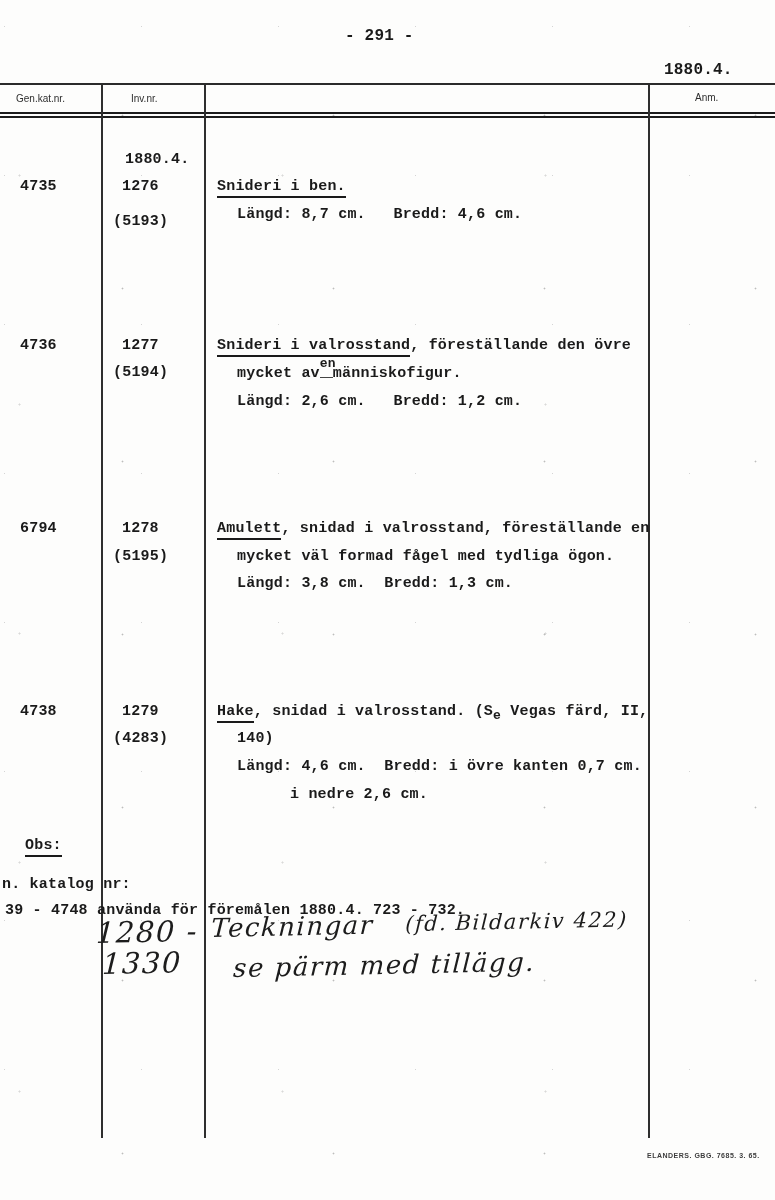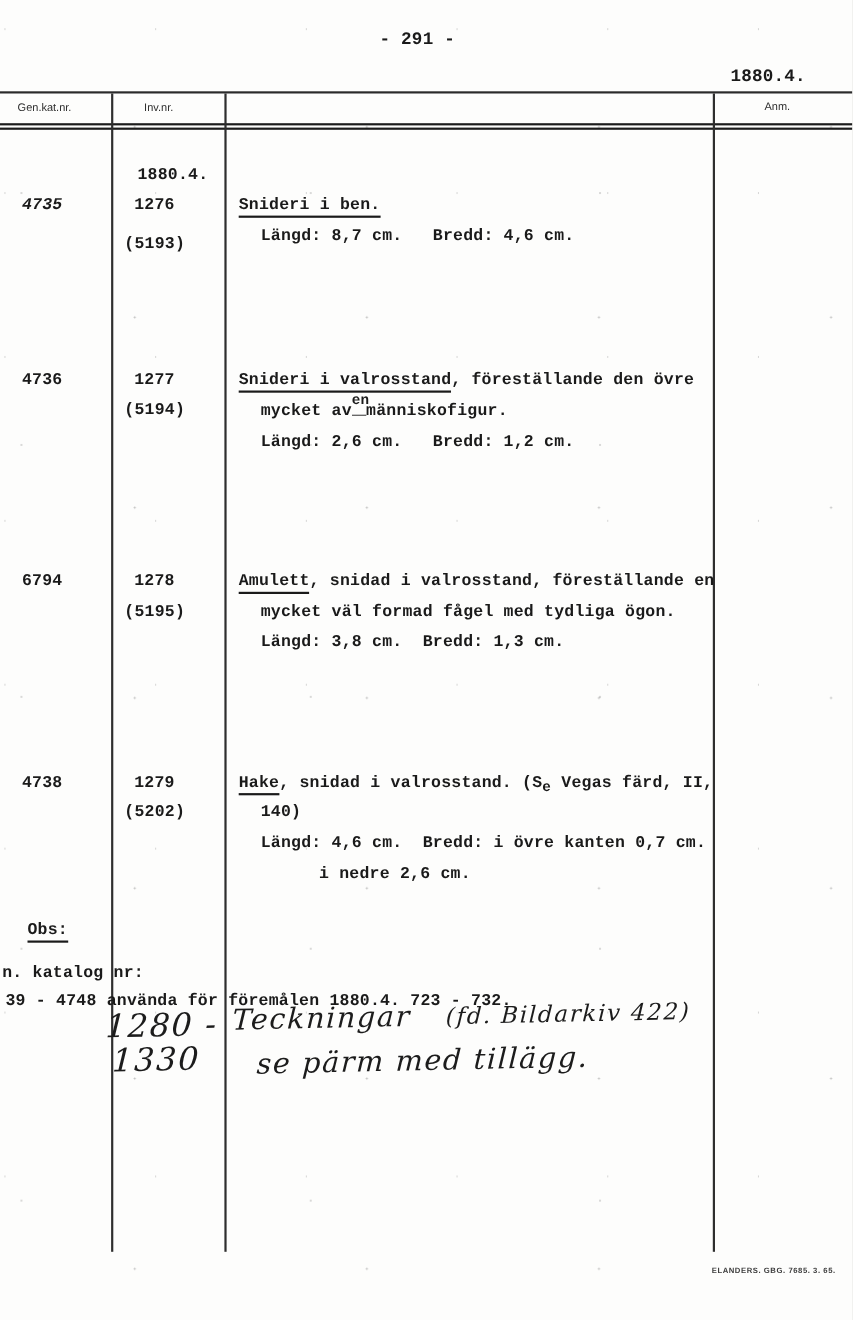--- a/index.html
+++ b/index.html
@@ -61,21 +61,21 @@
   <div class="vline" style="left:101px; top:85px; height:1053px;"></div>
   <div class="vline" style="left:204px; top:85px; height:1053px;"></div>
   <div class="vline" style="left:648px; top:85px; height:1053px;"></div>
 
   <div class="abs hdr-label" style="left:16px; top:93px;">Gen.kat.nr.</div>
   <div class="abs hdr-label" style="left:131px; top:93px;">Inv.nr.</div>
   <div class="abs hdr-label" style="left:695px; top:92px;">Anm.</div>
 
   <div>
     <div class="abs tw" style="left:125px; top:146px;">1880.4.</div>
-    <div class="abs tw" style="left:20px; top:173px;font-style:italic;">4735</div>
+    <div class="abs tw" style="left:20px; top:173px;">4735</div>
     <div class="abs tw" style="left:122px; top:173px;">1276</div>
     <div class="abs tw" style="left:113px; top:208px;">(5193)</div>
     <div class="abs tw" style="left:217px; top:173px;"><span class="u">Snideri i ben.</span><span></span></div>
     <div class="abs tw" style="left:237px; top:201px;">Längd: 8,7 cm.   Bredd: 4,6 cm.</div>
   </div>
 
   <div>
     <div class="abs tw" style="left:20px; top:332px;">4736</div>
     <div class="abs tw" style="left:122px; top:332px;">1277</div>
     <div class="abs tw" style="left:113px; top:359px;">(5194)</div>
@@ -89,21 +89,21 @@
     <div class="abs tw" style="left:122px; top:515px;text-align:center;">1278</div>
     <div class="abs tw" style="left:113px; top:543px;">(5195)</div>
     <div class="abs tw" style="left:217px; top:515px;"><span class="u">Amulett</span><span>, snidad i valrosstand, föreställande en</span></div>
     <div class="abs tw" style="left:237px; top:543px;">mycket väl formad fågel med tydliga ögon.</div>
     <div class="abs tw" style="left:237px; top:570px;">Längd: 3,8 cm.  Bredd: 1,3 cm.</div>
   </div>
 
   <div>
     <div class="abs tw" style="left:20px; top:698px;">4738</div>
     <div class="abs tw" style="left:122px; top:698px;">1279</div>
-    <div class="abs tw" style="left:113px; top:725px;">(5202)</div>
+    <div class="abs tw" style="left:113px; top:725px;">(4283)</div>
     <div class="abs tw" style="left:217px; top:698px;"><span class="u">Hake</span><span>, snidad i valrosstand. (S</span><span class="sb">e</span><span> Vegas färd, II,</span></div>
     <div class="abs tw" style="left:237px; top:725px;">140)</div>
     <div class="abs tw" style="left:237px; top:753px;">Längd: 4,6 cm.  Bredd: i övre kanten 0,7 cm.</div>
     <div class="abs tw" style="left:290px; top:781px;text-align:right;">i nedre 2,6 cm.</div>
   </div>
 
   <div class="abs tw" style="left:25px; top:832px;"><span class="u">Obs:</span></div>
   <div class="abs tw" style="left:2px; top:871px;">n. katalog nr:</div>
   <div class="abs tw" style="left:5px; top:897px;">39 - 4748 använda för föremålen 1880.4. 723 - 732.</div>
 

